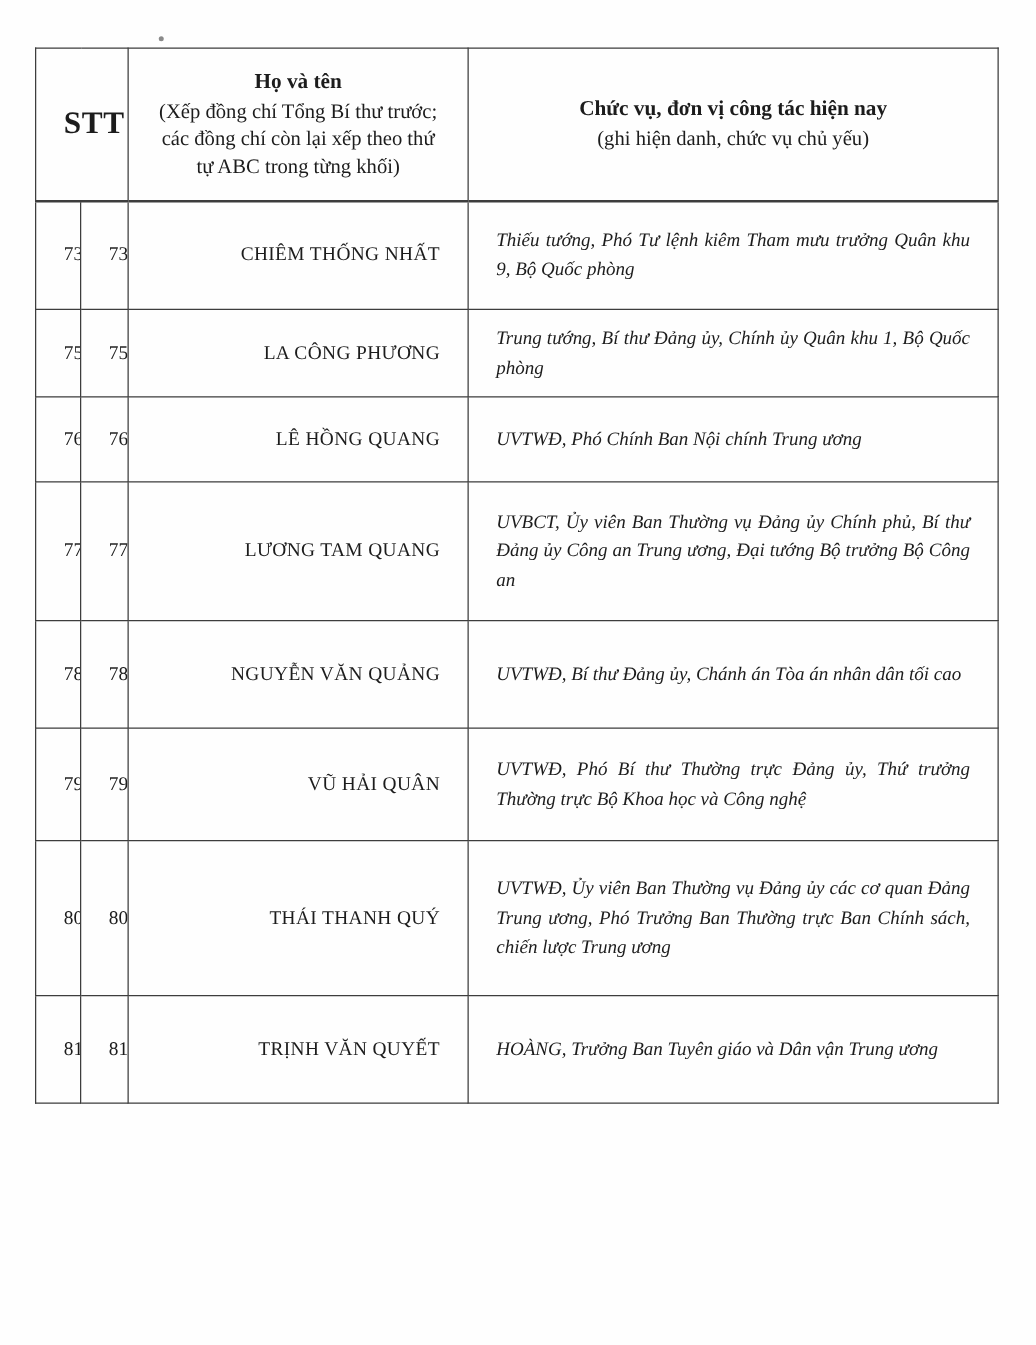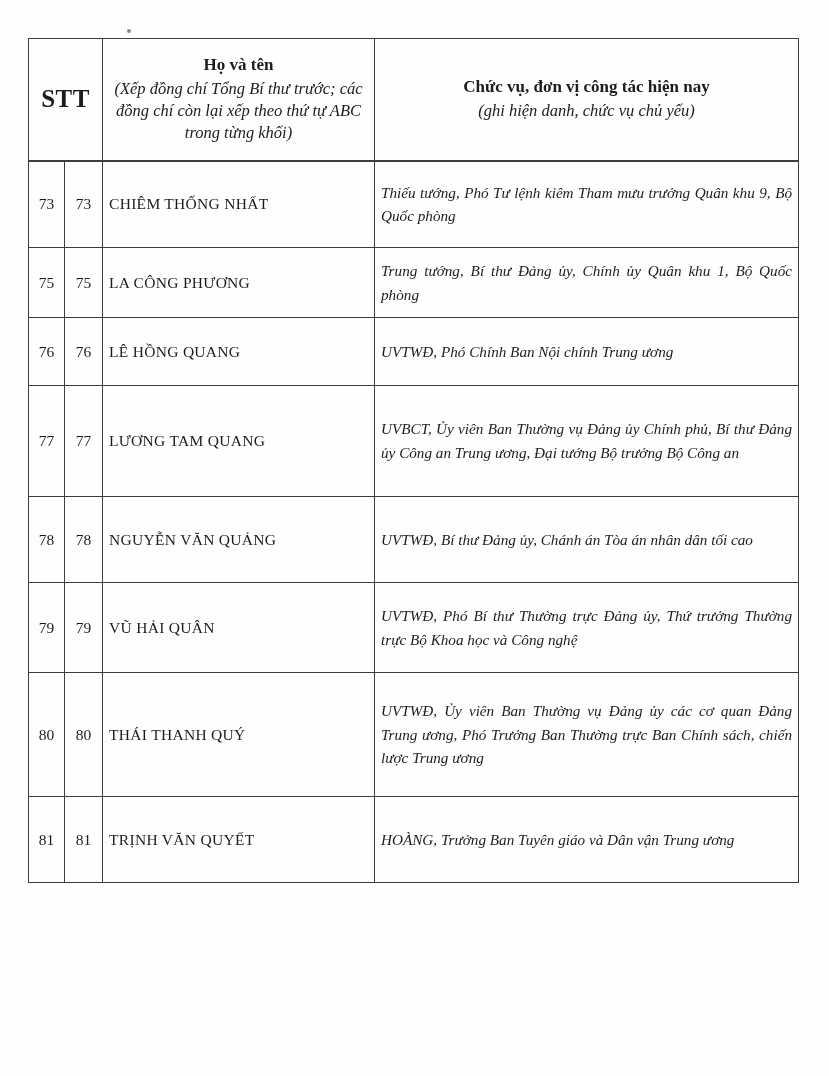--- a/index.html
+++ b/index.html
@@ -24,56 +24,56 @@
     position: absolute;
     left: 28px;
     top: 38px;
     width: 770px;
     border-collapse: collapse;
     table-layout: fixed;
     background: #fefefe;
   }
   table.doc-table td, table.doc-table th {
     border: 1.6px solid #3d3d3d;
-    padding: 4px 6px;
+    padding: 4px 22px;
     vertical-align: middle;
     overflow: hidden;
   }
   th.h-stt {
     font-size: 25px;
     font-weight: bold;
     text-align: center;
     letter-spacing: 0.5px;
   }
   th.h-col {
     text-align: center;
     font-weight: normal;
     padding: 6px 10px;
   }
   .h-title {
     font-weight: bold;
     font-size: 17px;
     line-height: 1.35;
   }
   .h-sub {
-    font-style: italic;
     font-size: 16.5px;
     line-height: 1.35;
     margin-top: 1px;
   }
   td.c-num {
     text-align: center;
     font-size: 15.5px;
     padding: 2px 2px;
   }
   td.c-name {
     font-size: 15.5px;
     letter-spacing: 0.3px;
     padding: 4px 4px 4px 6px;
     text-transform: uppercase;
+    text-align: right;
   }
   td.c-pos {
     font-size: 15.2px;
     line-height: 1.55;
     text-align: justify;
     padding: 6px 8px 6px 9px;
     font-style: italic;
   }
   tr.hdr th {
     border-bottom-width: 2.4px;

